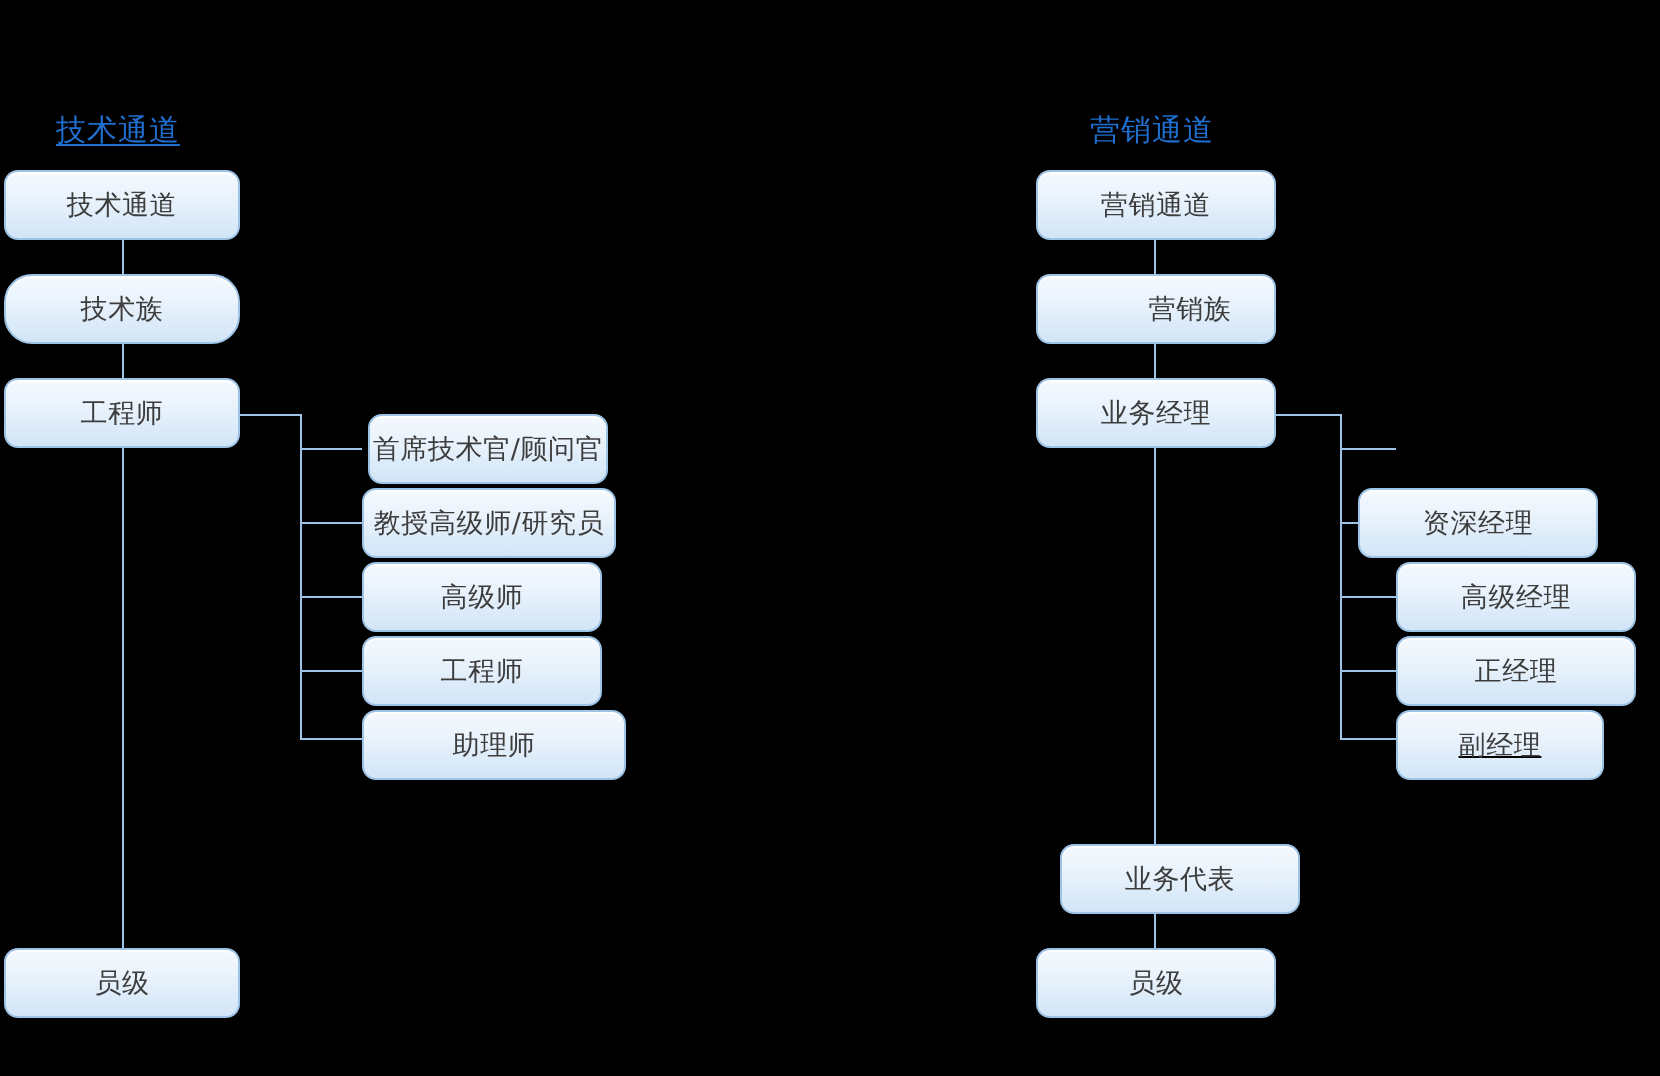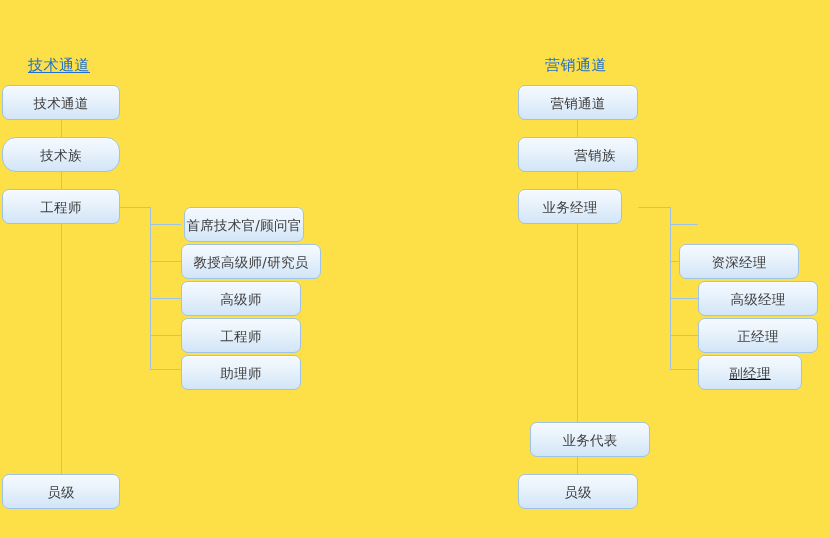--- a/index.html
+++ b/index.html
@@ -9,21 +9,21 @@
     background: #ffffff;
   }
   body {
     font-family: "DejaVu Sans", "Liberation Sans", sans-serif;
     -webkit-font-smoothing: antialiased;
   }
   #canvas {
     position: relative;
     width: 830px;
     height: 538px;
-    background: #fde047;
+    background: #000000;
     overflow: hidden;
   }
 
   
   .col-title {
     position: absolute;
     font-size: 15px;
     line-height: 18px;
     color: #1f6fd0;
     white-space: nowrap;
@@ -102,47 +102,47 @@
 
   <div class="line h" style="left:150px; top:224px; width:31px;"></div>
   <div class="line h" style="left:150px; top:261px; width:31px;"></div>
   <div class="line h" style="left:150px; top:298px; width:31px;"></div>
   <div class="line h" style="left:150px; top:335px; width:31px;"></div>
   <div class="line h" style="left:150px; top:369px; width:31px;"></div>
 
   <div class="node overflow" style="left:184px; top:207px; width:120px;">
     <span class="node-label">首席技术官/顾问官</span>
   </div>
-  <div class="node overflow" style="left:181px; top:244px; width:140px;">
+  <div class="node overflow" style="left:181px; top:244px; width:127px;">
     <span class="node-label">教授高级师/研究员</span>
   </div>
   <div class="node" style="left:181px; top:281px; width:120px;">
     <span class="node-label">高级师</span>
   </div>
   <div class="node" style="left:181px; top:318px; width:120px;">
     <span class="node-label">工程师</span>
   </div>
-  <div class="node" style="left:181px; top:355px; width:120px;">
+  <div class="node" style="left:181px; top:355px; width:132px;">
     <span class="node-label">助理师</span>
   </div>
 
   <div class="col-title" style="left:545px; top:56px;">营销通道</div>
 
   <div class="line v" style="left:577px; top:120px; height:17px;"></div>
   <div class="line v" style="left:577px; top:172px; height:17px;"></div>
   <div class="line v" style="left:577px; top:224px; height:198px;"></div>
   <div class="line v" style="left:577px; top:457px; height:17px;"></div>
 
   <div class="node" style="left:518px; top:85px; width:120px;">
     <span class="node-label">营销通道</span>
   </div>
   <div class="node" style="left:518px; top:137px; width:120px;padding-left:34px;">
     <span class="node-label">营销族</span>
   </div>
-  <div class="node" style="left:518px; top:189px; width:104px;">
+  <div class="node" style="left:518px; top:189px; width:120px;">
     <span class="node-label">业务经理</span>
   </div>
   <div class="node" style="left:530px; top:422px; width:120px;">
     <span class="node-label">业务代表</span>
   </div>
   <div class="node" style="left:518px; top:474px; width:120px;">
     <span class="node-label">员级</span>
   </div>
 
   <div class="line h" style="left:638px; top:207px; width:33px;"></div>

